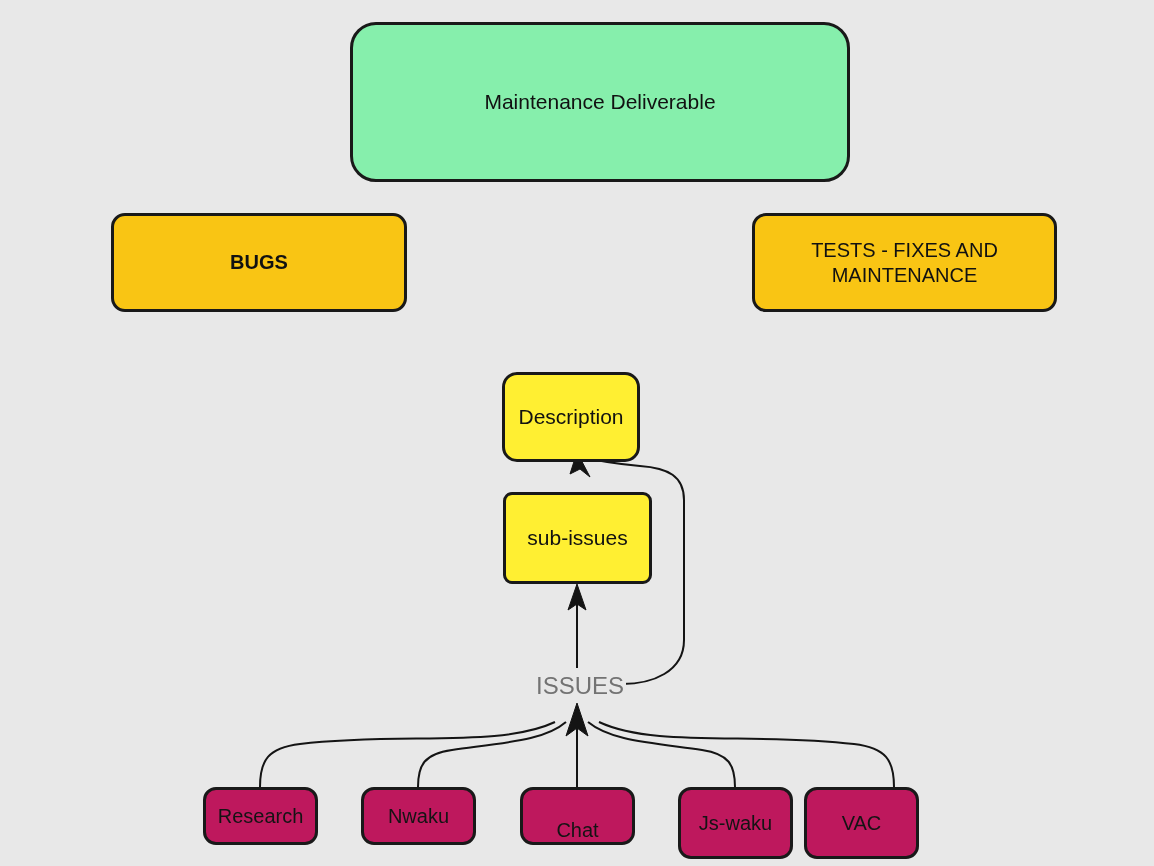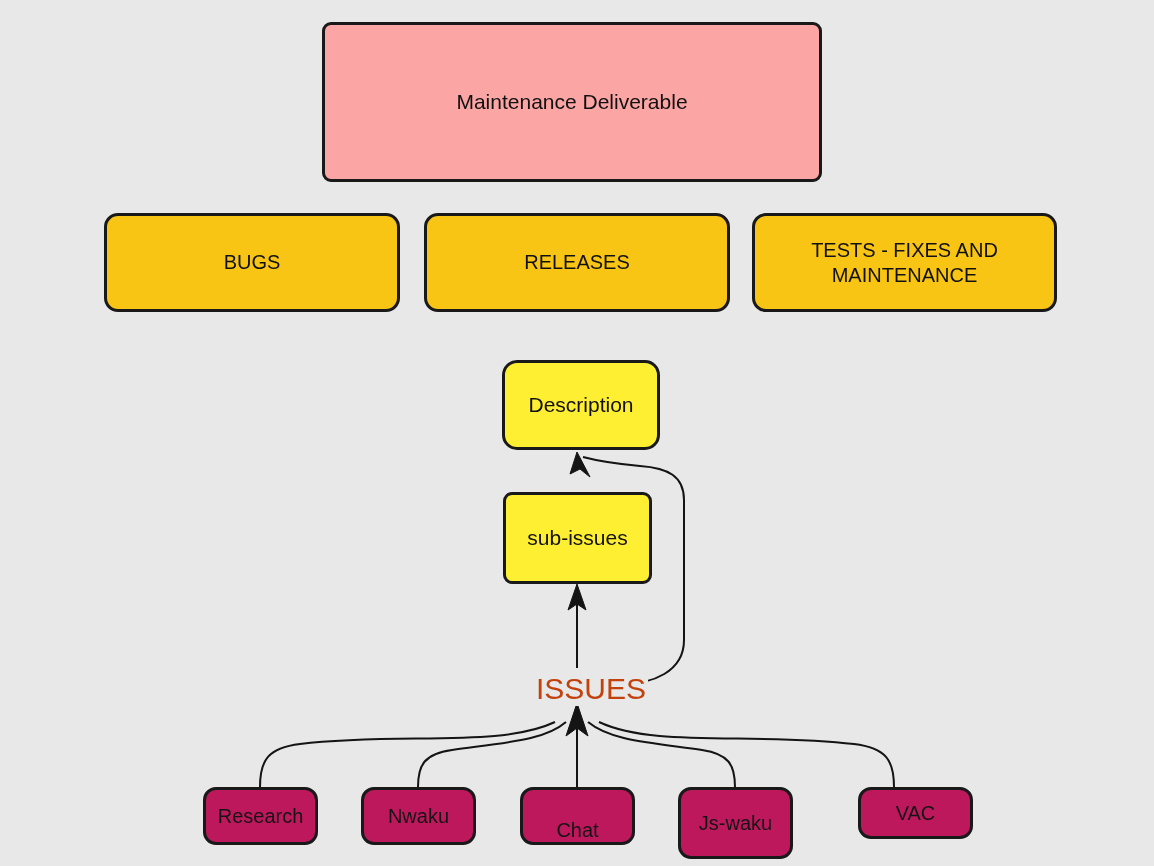--- a/index.html
+++ b/index.html
@@ -26,43 +26,44 @@
     align-items: center;
     justify-content: center;
     text-align: center;
     color: #111111;
     border: 3px solid #191919;
     border-radius: 14px;
     line-height: 1.22;
     z-index: 3;
   }
   .node-blue {
-    background: #fca5a5;
-    border-radius: 9px;
+    background: #86efac;
+    border-radius: 26px;
     font-size: 21px;
+    margin-left: 28px;
   }
   .node-orange {
     background: #f9c514;
     font-size: 20px;
   }
   .node-yellow {
     background: #ffef32;
     font-size: 21px;
     border-radius: 15px;
   }
   .node-gray {
     background: #be185d;
     font-size: 20px;
     border-radius: 13px;
     color: #141414;
   }
   .edge-label {
     position: absolute;
-    font-size: 30px;
-    color: #c2410c;
+    font-size: 24px;
+    color: #737373;
     white-space: nowrap;
     z-index: 4;
     background: #e8e8e8;
     padding: 0 2px;
   }
   svg.edges {
     position: absolute;
     left: 0;
     top: 0;
     width: 1154px;
@@ -105,33 +106,30 @@
 
     <path d="M 894,787 C 894,760 886,748 854,744 C 754,732 654,748 599,722"></path>
 
     <polygon class="arrowhead" points="577,703 566,736 577,728 588,736"></polygon>
   </svg>
 
   <div class="node node-blue" style="left:322px; top:22px; width:500px; height:160px;">
     <span>Maintenance Deliverable</span>
   </div>
 
-  <div class="node node-orange" style="left:104px; top:213px; width:296px; height:99px;">
+  <div class="node node-orange" style="left:111px; top:213px; width:296px; height:99px;font-weight:bold;">
     <span>BUGS</span>
   </div>
 
-  <div class="node node-orange" style="left:424px; top:213px; width:306px; height:99px;">
-    <span>RELEASES</span>
-  </div>
 
   <div class="node node-orange" style="left:752px; top:213px; width:305px; height:99px; padding:0 14px;align-items:center;">
     <span>TESTS - FIXES AND MAINTENANCE</span>
   </div>
 
-  <div class="node node-yellow" style="left:502px; top:360px; width:158px; height:90px;">
+  <div class="node node-yellow" style="left:502px; top:372px; width:138px; height:90px;">
     <span>Description</span>
   </div>
 
   <div class="node node-yellow" style="left:503px; top:492px; width:149px; height:92px;border-radius:9px;">
     <span>sub-issues</span>
   </div>
 
   <div class="edge-label" style="left:534px; top:672px;">
     <span>ISSUES</span>
   </div>
@@ -145,17 +143,17 @@
   </div>
 
   <div class="node node-gray" style="left:520px; top:787px; width:115px; height:58px;align-items:flex-end;">
     <span>Chat</span>
   </div>
 
   <div class="node node-gray" style="left:678px; top:787px; width:115px; height:72px;">
     <span>Js-waku</span>
   </div>
 
-  <div class="node node-gray" style="left:858px; top:787px; width:115px; height:52px;">
+  <div class="node node-gray" style="left:804px; top:787px; width:115px; height:72px;">
     <span>VAC</span>
   </div>
 
 </div>
 
 </body></html>

